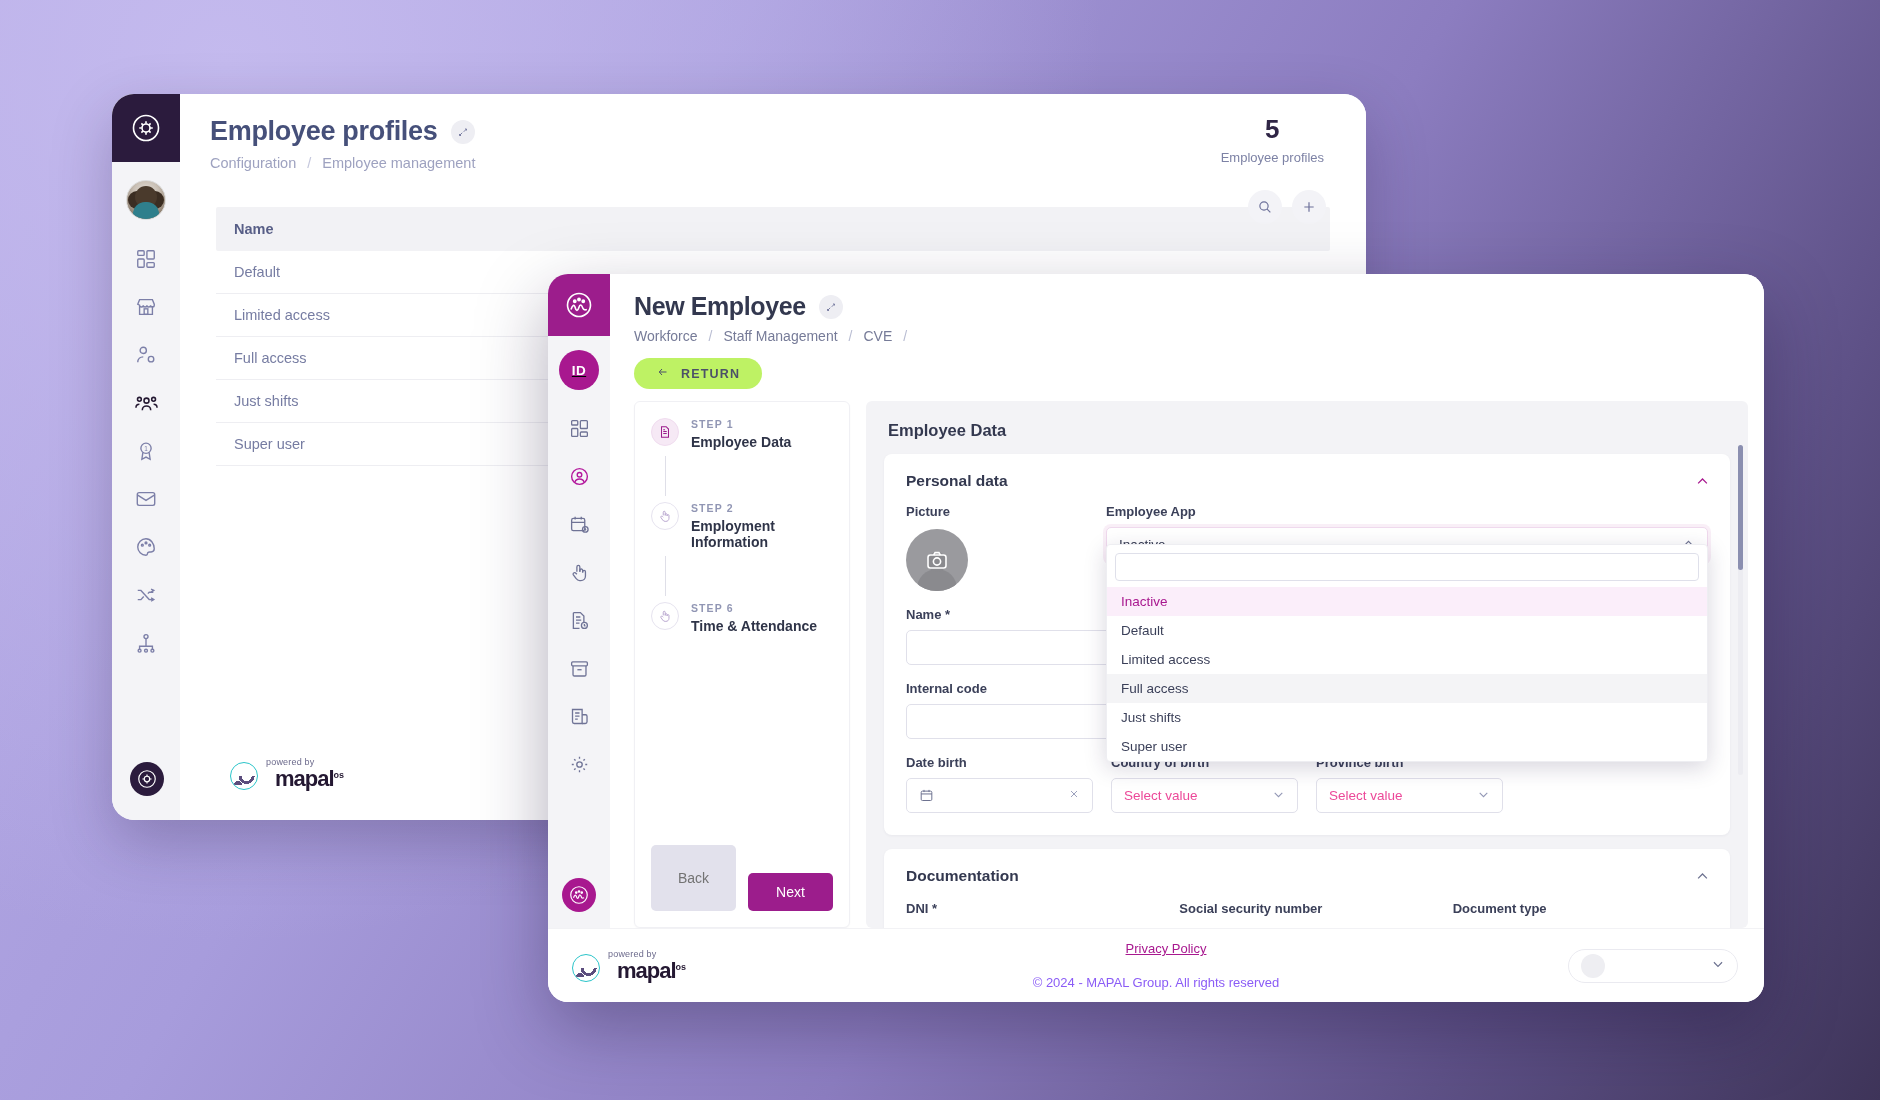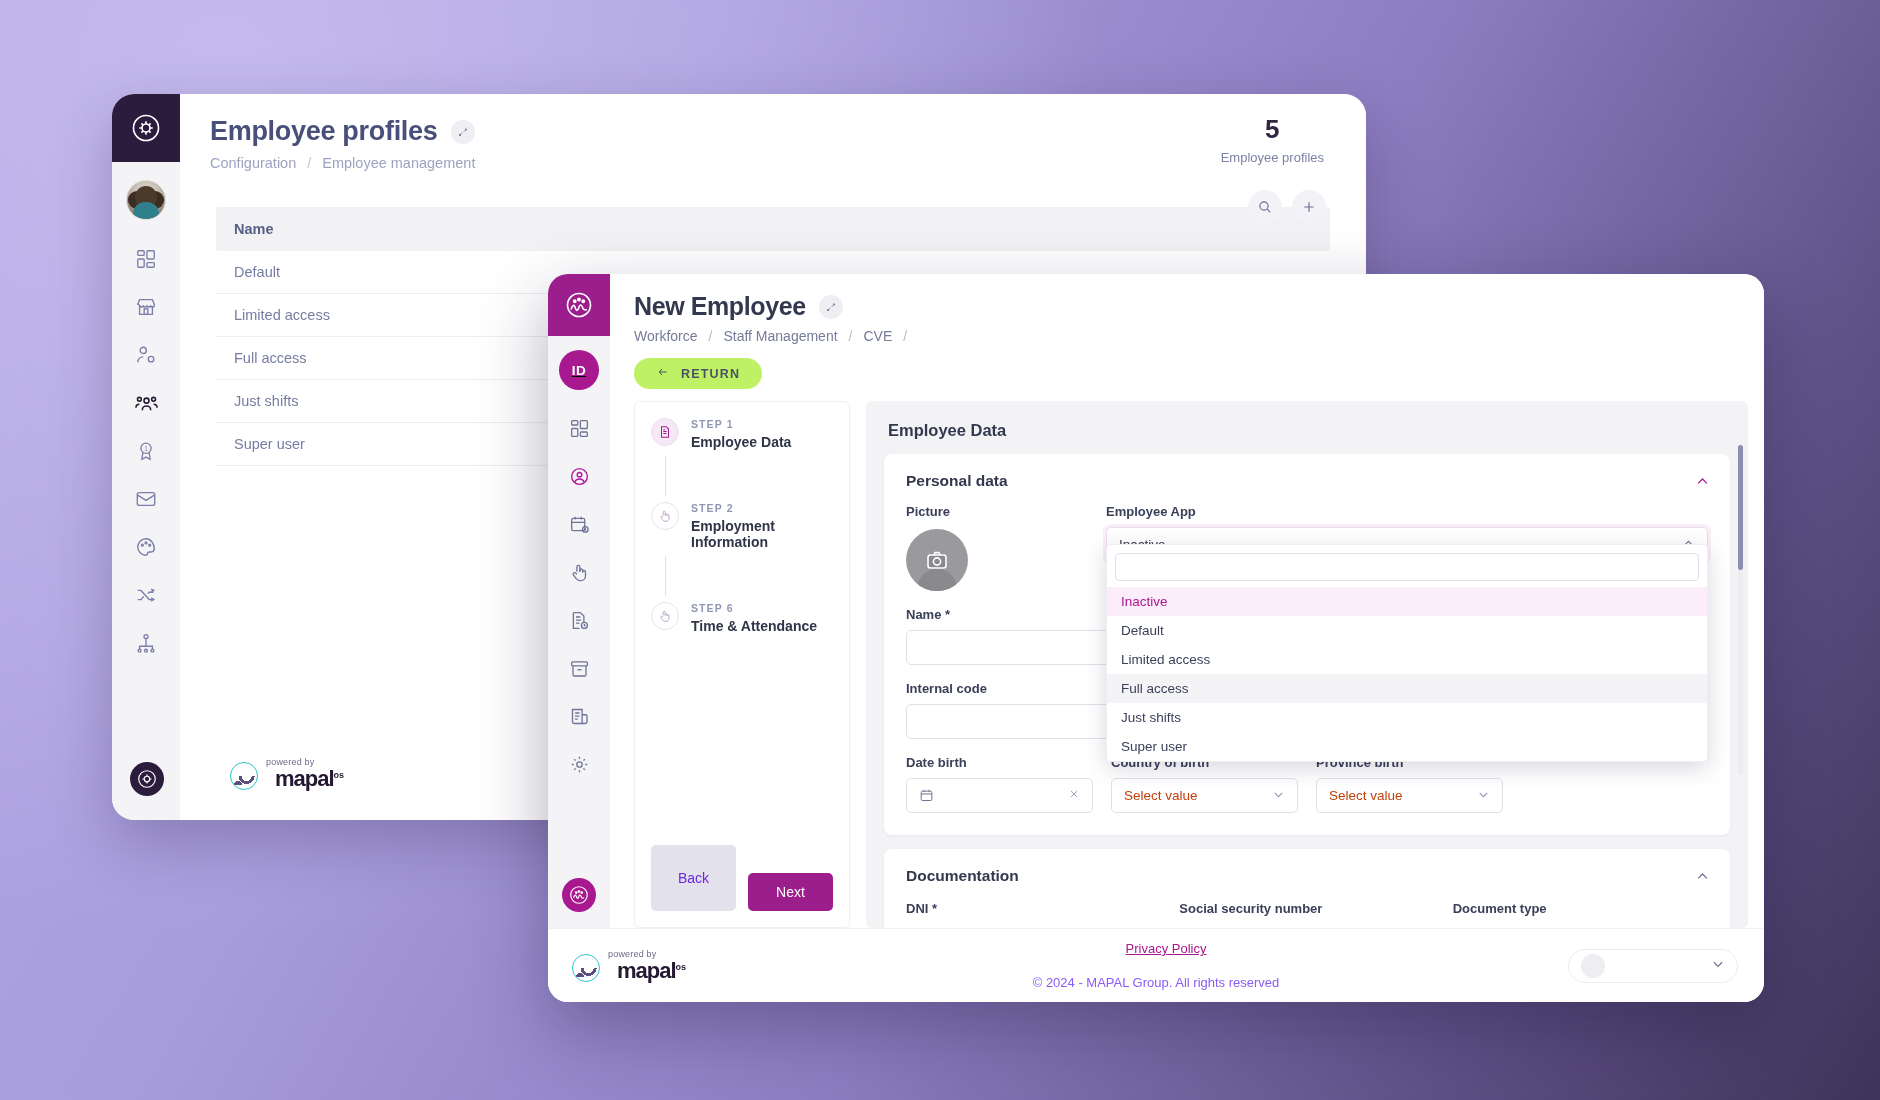--- a/index.html
+++ b/index.html
@@ -135,21 +135,21 @@
     width:28px; height:28px; border-radius:50%; flex:0 0 28px; display:flex;
     align-items:center; justify-content:center; border:1px solid #e6e3ef; color:#b9a7cf;
   }
   .step-dot.active { background:#f6e9f5; border-color:#f0dcef; color:#9c1d8c; }
   .step-label { font-size:10.5px; letter-spacing:1.1px; color:#9196b4; font-weight:600; }
   .step-name { font-size:14px; font-weight:700; color:#2f3448; margin-top:4px; }
   .step-line { width:1px; height:40px; background:#dfdfe8; margin:6px 0 6px 14px; }
   .steps-spacer{ flex:1; }
   .steps-btns { display:flex; gap:12px; }
   .btn-back {
-    flex:1; background:#e2e1ec; color:#6d28d9; border:none; border-radius:5px;
+    flex:1; background:#e2e1ec; color:#737373; border:none; border-radius:5px;
     padding:11px 0; font-size:14px; font-family:inherit; cursor:pointer;
   }
   .btn-next {
     flex:1; background:#9c1d8c; color:#fff; border:none; border-radius:5px;
     padding:11px 0; font-size:14px; font-family:inherit; cursor:pointer;margin-top:28px;
   }
 
   .form-pane { flex:1; min-width:0; background:#f3f3f6; border-radius:6px; padding:14px 18px 0 18px; position:relative; overflow:hidden; }
   .form-pane-title { font-size:16.5px; font-weight:700; color:#33384f; margin:6px 2px 14px 4px; }
   .card {
@@ -159,21 +159,21 @@
   .card + .card { margin-top:14px; }
   .card-title { font-size:15.5px; font-weight:700; color:#33384f; }
   .card-chev { position:absolute; right:20px; top:20px; color:#6d7290; }
   .card-chev.magenta { color:#a8188f; }
 
   .field-label { font-size:13px; font-weight:600; color:#3b4059; margin-bottom:8px; }
   .input-box {
     height:35px; border:1px solid #e0e0ea; border-radius:5px; background:#fff;
     display:flex; align-items:center; padding:0 12px; font-size:13.5px; color:#33384f;
   }
-  .input-box.ph { color:#c2410c;gap:44px; }
+  .input-box.ph { color:#ec4899;gap:44px; }
   .input-box .chev { margin-left:auto; color:#9297b5; }
   .grid-row { display:grid; gap:18px; margin-top:16px; }
   .pic-row { display:grid; grid-template-columns: 200px 1fr; margin-top:14px; }
   .avatar-ph {
     width:62px; height:62px; border-radius:50%; background:#9a9a9e; margin-top:10px;
     position:relative; overflow:hidden; display:flex; align-items:center; justify-content:center;
   }
   .avatar-ph .person {
     position:absolute; bottom:-12px; left:50%; transform:translateX(-50%);
     width:40px; height:34px; border-radius:20px 20px 0 0; background:#8a8a8e;

